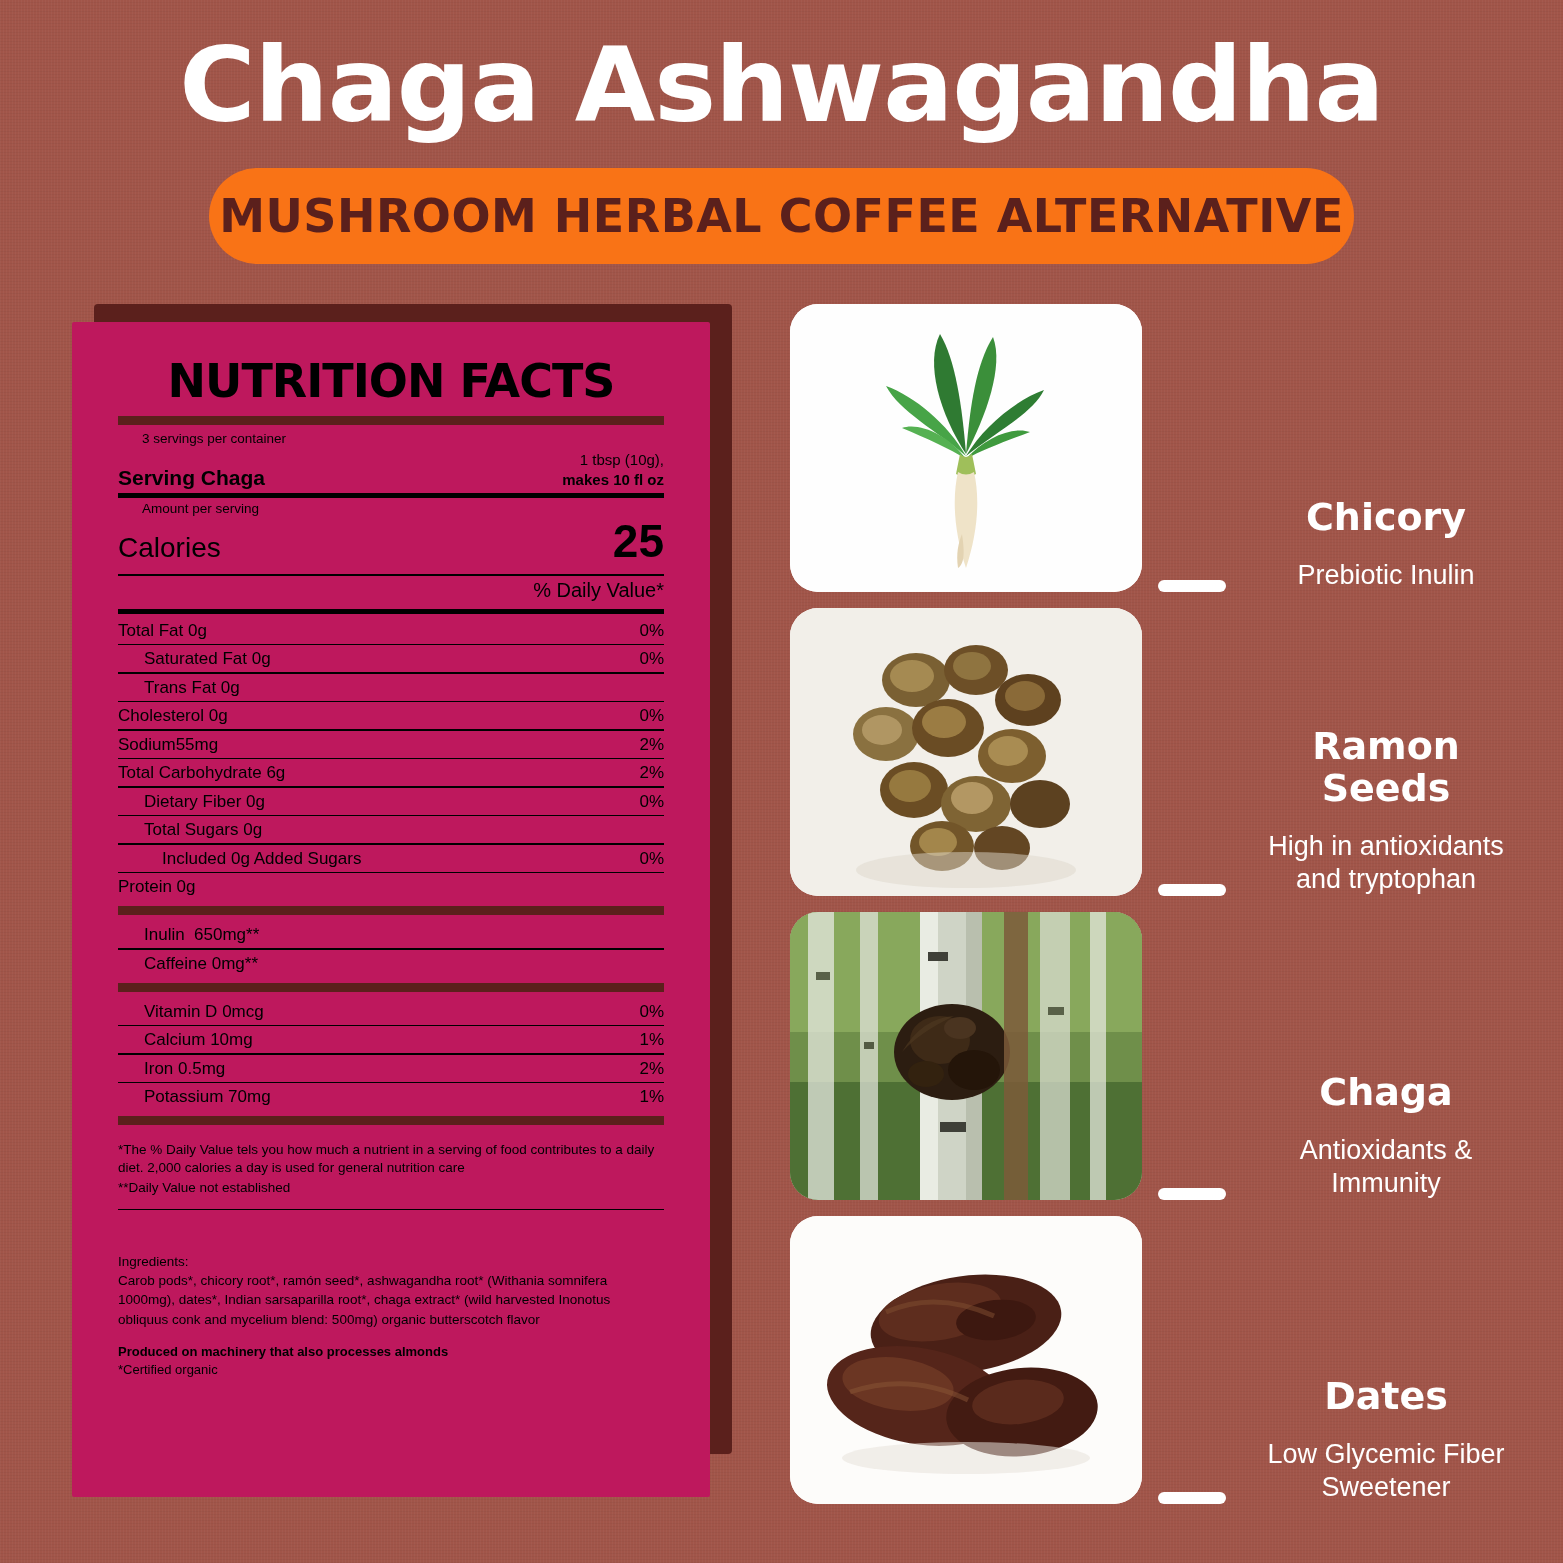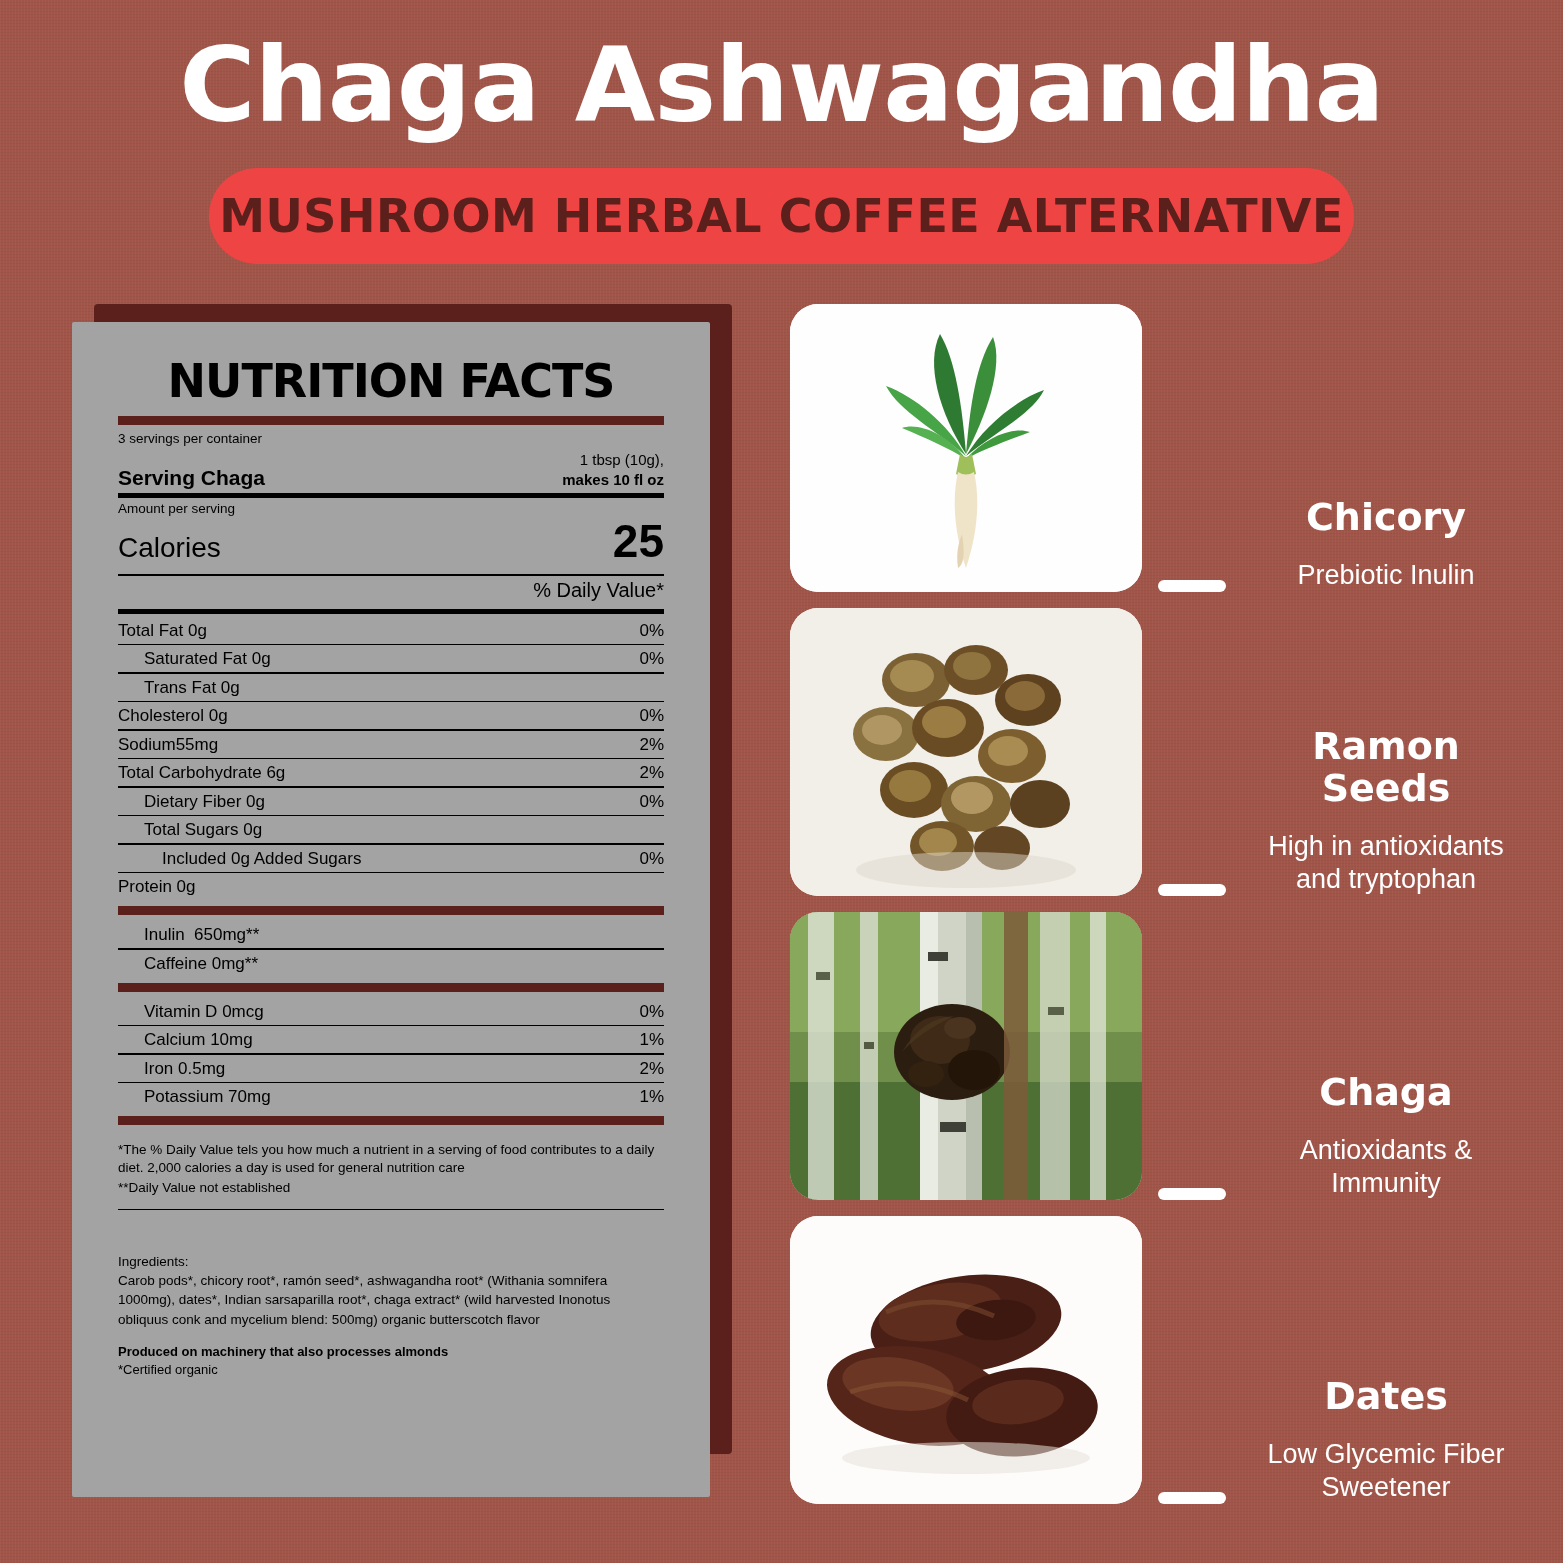--- a/index.html
+++ b/index.html
@@ -36,21 +36,21 @@
     letter-spacing: -1px;
     padding-top: 26px;
     line-height: 1.15;
     font-family: "DejaVu Sans", sans-serif;
   }
 
   .subtitle-pill {
     margin: 22px auto 0 auto;
     width: 1145px;
     height: 96px;
-    background: #ef4444;
+    background: #f97316;
     border-radius: 48px;
     display: flex;
     align-items: center;
     justify-content: center;
   }
   .subtitle-pill span {
     color: #5b201c;
     font-size: 46px;
     font-weight: bold;
     letter-spacing: 0.5px;
@@ -78,40 +78,40 @@
     height: 1150px;
     background: #5b201c;
     border-radius: 4px;
   }
   .panel {
     position: absolute;
     left: 0;
     top: 18px;
     width: 638px;
     height: 1175px;
-    background: #a3a3a3;
+    background: #be185d;
     border-radius: 2px;
     padding: 22px 46px 20px 46px;
   }
 
   .nf-title {
     text-align: center;
     font-size: 46px;
     font-weight: bold;
     color: #000;
     letter-spacing: -1px;
     margin: 10px 0 8px 0;
     font-family: "DejaVu Sans", sans-serif;
   }
 
   .rule-thick { height: 9px; background: #5b201c; margin: 6px 0; }
   .rule-med   { height: 5px; background: #000; margin: 3px 0; }
   .rule-thin  { height: 1.5px; background: #000; margin: 0; }
 
-  .small { font-size: 13.5px; color: #000; }
+  .small { font-size: 13.5px; color: #000; margin-left: 24px; }
   .row {
     display: flex;
     justify-content: space-between;
     align-items: baseline;
     padding: 4px 0 3px 0;
     font-size: 17px;
     color: #000;
   }
   .row .lbl { display: flex; align-items: baseline; }
   .row b { font-weight: normal; }

